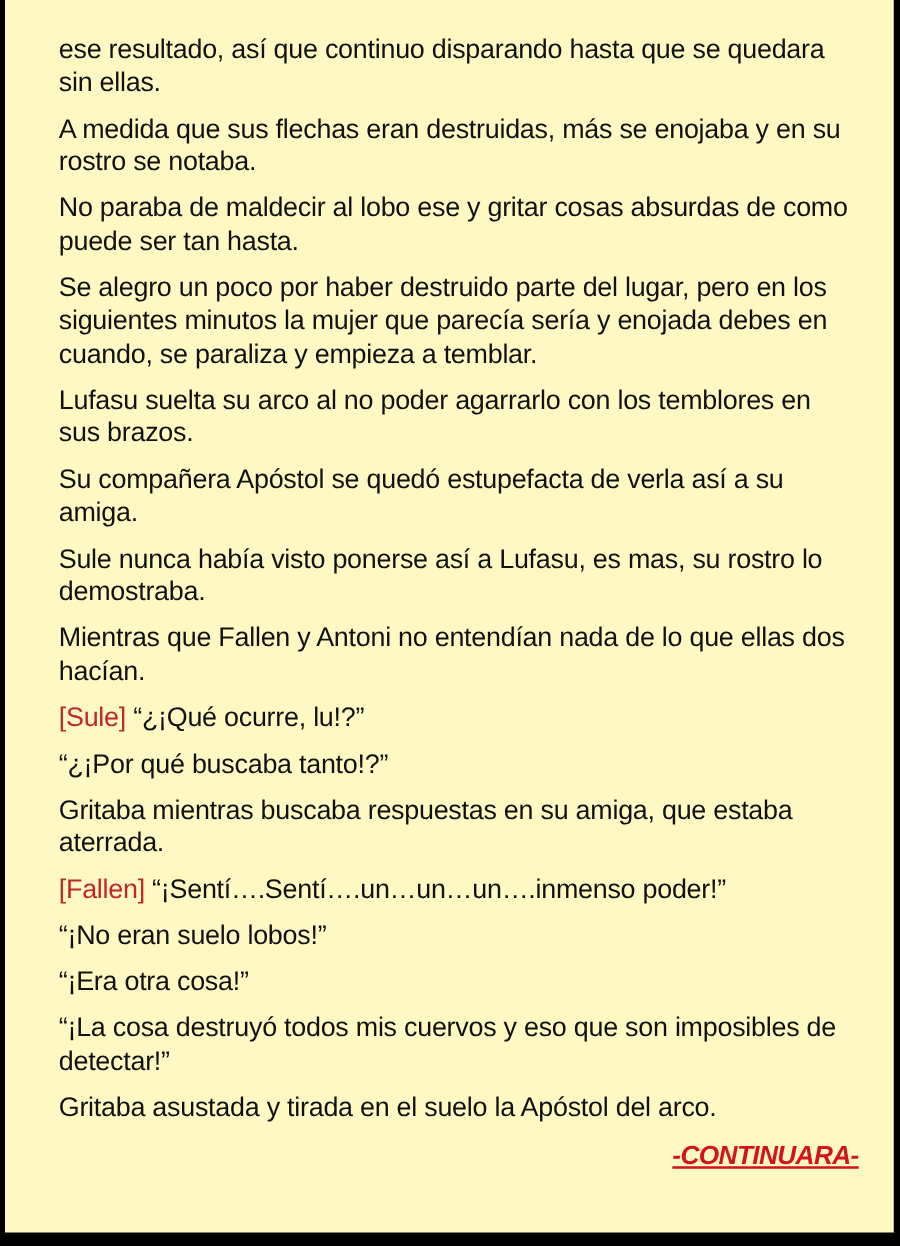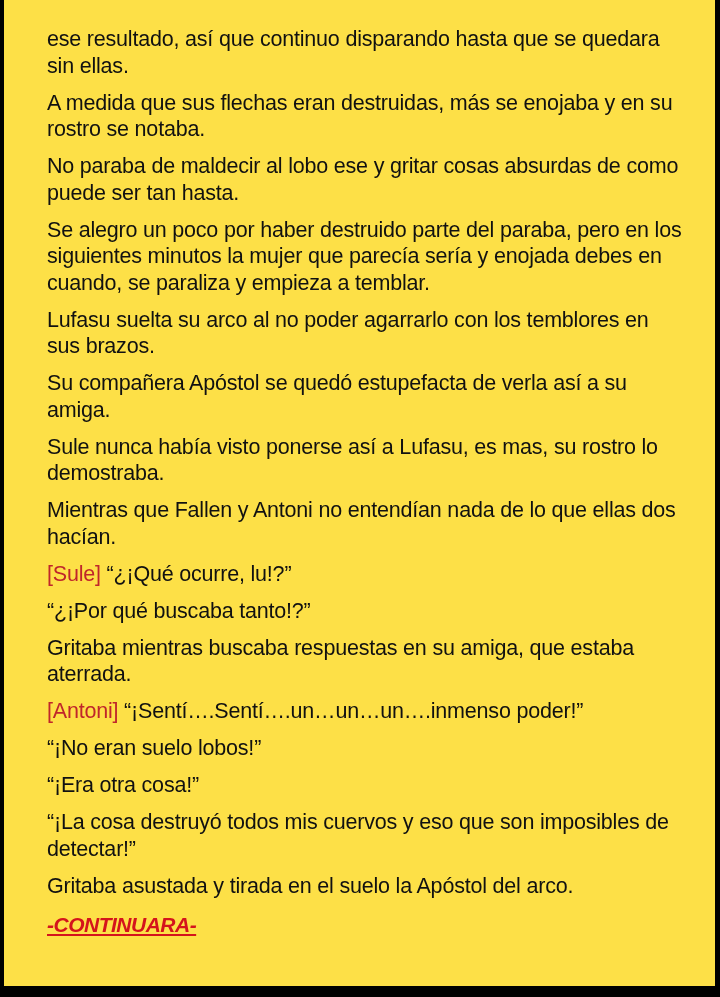--- a/index.html
+++ b/index.html
@@ -1,41 +1,41 @@
 <!DOCTYPE html>
 <html><head>
 <meta charset="utf-8">
 <style>
   html, body { margin:0; padding:0; }
   body { width:720px; height:997px; background:#000; position:relative; overflow:hidden; }
-  .page { position:absolute; left:4px; top:0; width:711px; height:986px; background:#fde047; }
+  .page { position:absolute; left:4px; top:0; width:711px; height:986px; background:#fef9c3; }
   .text { position:absolute; left:43px; top:26px; width:640px;
           font-family:"Liberation Sans", sans-serif; font-size:21.5px; color:#111;
           letter-spacing:-0.2px; }
   .para { margin:0 0 10.5px 0; line-height:26.5px; }
   .spk { color:#c0262b; }
-  .end { text-align:left; margin-top:14px; font-style:italic; font-weight:bold;
+  .end { text-align:right; margin-top:14px; font-style:italic; font-weight:bold;
          color:#d4141c; text-decoration:underline; font-size:21px; letter-spacing:-0.5px; }
 </style>
 </head>
 <body>
 
 <div class="page">
   <div class="text">
     <p class="para"><span>ese resultado, así que continuo disparando hasta que se quedara sin ellas.</span></p>
     <p class="para"><span>A medida que sus flechas eran destruidas, más se enojaba y en su rostro se notaba.</span></p>
     <p class="para"><span>No paraba de maldecir al lobo ese y gritar cosas absurdas de como puede ser tan hasta.</span></p>
-    <p class="para"><span>Se alegro un poco por haber destruido parte del paraba, pero en los siguientes minutos la mujer que parecía sería y enojada debes en cuando, se paraliza y empieza a temblar.</span></p>
+    <p class="para"><span>Se alegro un poco por haber destruido parte del lugar, pero en los siguientes minutos la mujer que parecía sería y enojada debes en cuando, se paraliza y empieza a temblar.</span></p>
     <p class="para"><span>Lufasu suelta su arco al no poder agarrarlo con los temblores en sus brazos.</span></p>
     <p class="para"><span>Su compañera Apóstol se quedó estupefacta de verla así a su amiga.</span></p>
     <p class="para"><span>Sule nunca había visto ponerse así a Lufasu, es mas, su rostro lo demostraba.</span></p>
     <p class="para"><span>Mientras que Fallen y Antoni no entendían nada de lo que ellas dos hacían.</span></p>
     <p class="para"><span class="spk">[Sule]</span> <span>“¿¡Qué ocurre, lu!?”</span></p>
     <p class="para"><span>“¿¡Por qué buscaba tanto!?”</span></p>
     <p class="para"><span>Gritaba mientras buscaba respuestas en su amiga, que estaba aterrada.</span></p>
-    <p class="para"><span class="spk">[Antoni]</span> <span>“¡Sentí….Sentí….un…un…un….inmenso poder!”</span></p>
+    <p class="para"><span class="spk">[Fallen]</span> <span>“¡Sentí….Sentí….un…un…un….inmenso poder!”</span></p>
     <p class="para"><span>“¡No eran suelo lobos!”</span></p>
     <p class="para"><span>“¡Era otra cosa!”</span></p>
     <p class="para"><span>“¡La cosa destruyó todos mis cuervos y eso que son imposibles de detectar!”</span></p>
     <p class="para"><span>Gritaba asustada y tirada en el suelo la Apóstol del arco.</span></p>
     <div class="end">-CONTINUARA-</div>
   </div>
 </div>
 
 </body></html>

